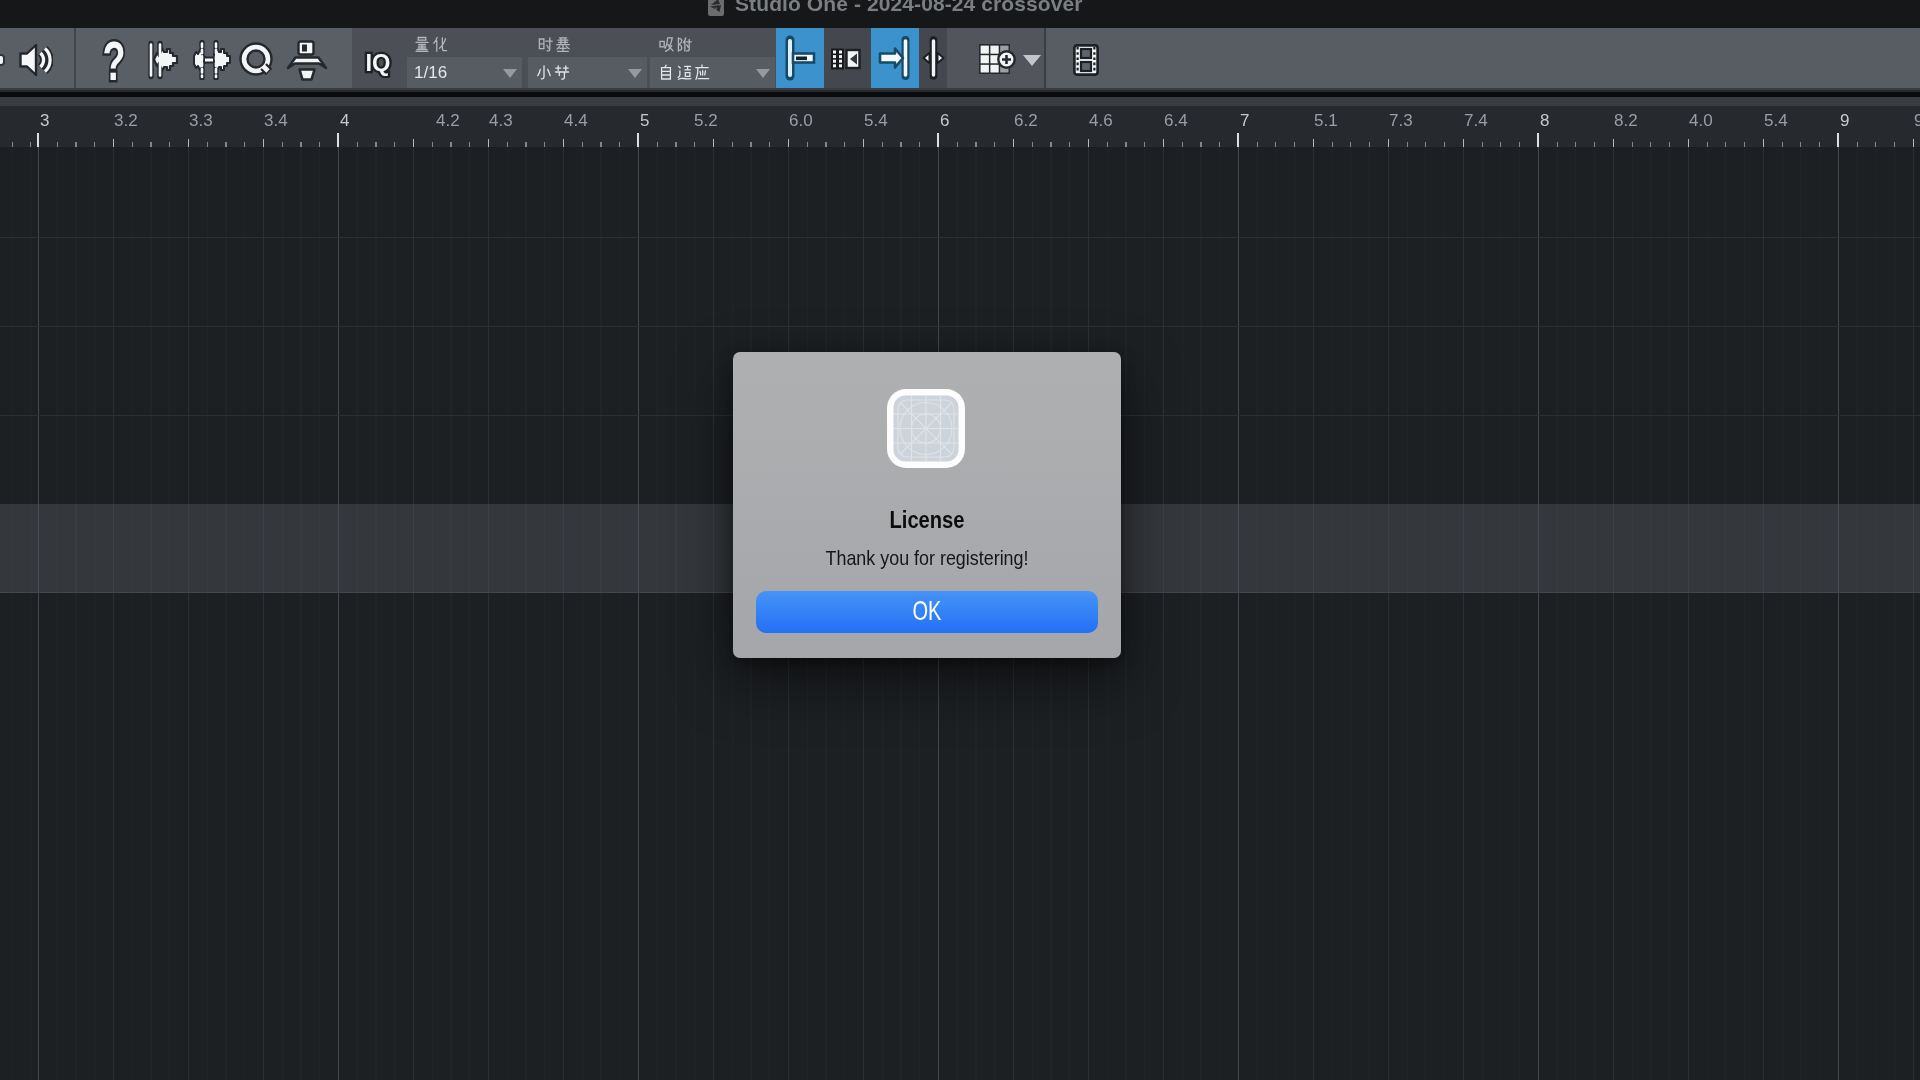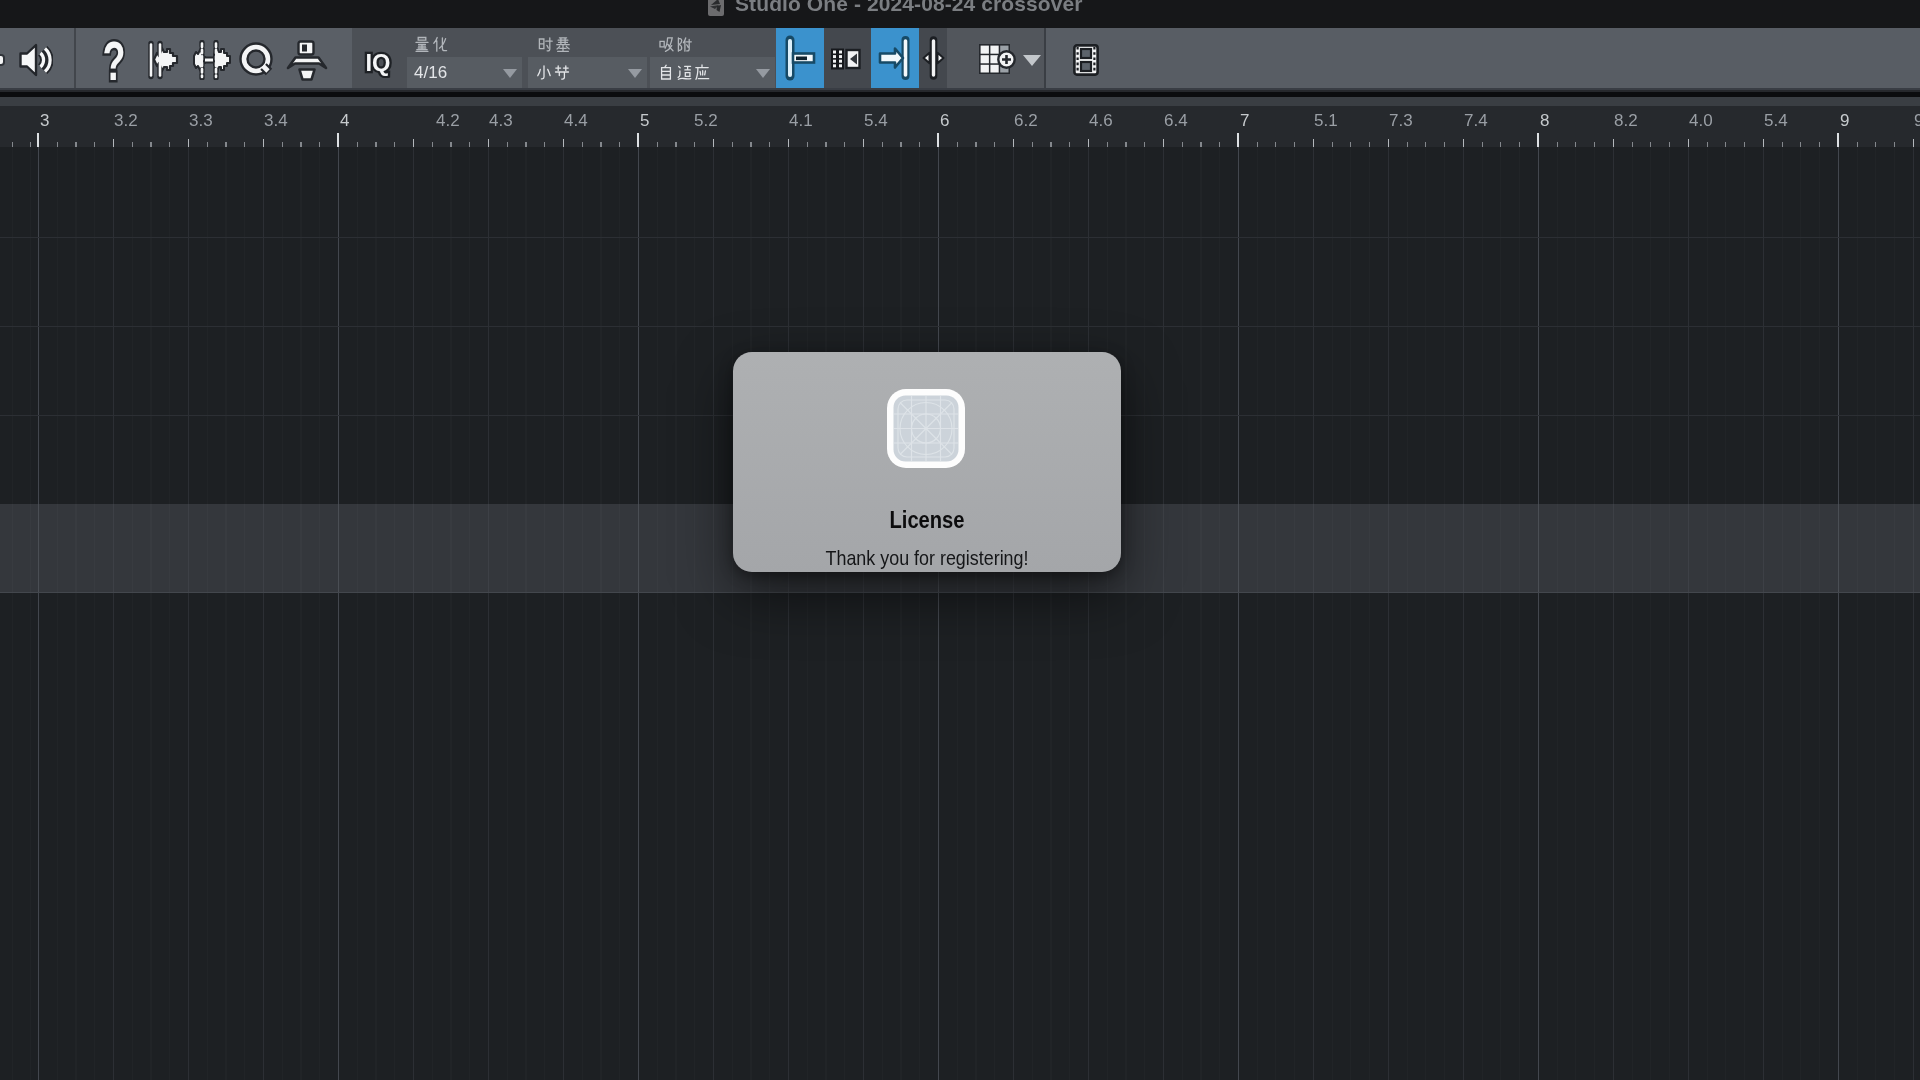--- a/index.html
+++ b/index.html
@@ -51,21 +51,21 @@
   .rowline { position:absolute; left:0; width:1920px; height:1px; background:#2c2f34; }
   #rowhl { left:0; top:504px; width:1920px; height:89px; background:#34373c; }
   .gridhl { position:absolute; left:0; width:1920px;
     background-image:
       repeating-linear-gradient(to right, #4a4e54 0 1px, transparent 1px 300px),
       repeating-linear-gradient(to right, #3d4046 0 1px, transparent 1px 75px),
       repeating-linear-gradient(to right, #383b40 0 1px, transparent 1px 18.75px);
     background-position-x:38px; }
 
   
-  #dialog { left:733px; top:352px; width:388px; height:220px; border-radius:19px;
+  #dialog { left:733px; top:352px; width:388px; height:306px; border-radius:7px;
     background:linear-gradient(#aeb0b2, #a4a6a9);
     box-shadow:0 22px 55px rgba(0,0,0,0.55), 0 4px 14px rgba(0,0,0,0.35);
   }
   #okbtn { left:23px; top:239px; width:342px; height:42px; border-radius:10px;
     background:linear-gradient(#4693f9, #2370f5); overflow:hidden; }
 </style>
 </head>
 <body>
 <div id="stage">
 
@@ -187,21 +187,21 @@
       <text x="22" y="23" text-anchor="middle" font-family="Liberation Sans, sans-serif" font-size="23" font-weight="bold" fill="#f4f5f6" stroke="#1e2125" stroke-width="4.6" paint-order="stroke" textLength="25" lengthAdjust="spacingAndGlyphs">IQ</text>
     </svg>
 
     <svg class="abs" style="left:414px;top:8px" width="35" height="17" viewBox="0 0 35 17">
       <g stroke="#b2b6bb" stroke-width="1.3">
           <use href="#g-liang"></use>
           <use href="#g-hua" x="18"></use>
         </g>
     </svg>
     <div class="ddbox" style="left:407px;width:115px">
-        <span class="val">4/16</span>
+        <span class="val">1/16</span>
         <span class="arr" style="left:96px"></span>
       </div>
 
     <svg class="abs" style="left:537px;top:8px" width="35" height="17" viewBox="0 0 35 17">
       <g stroke="#b2b6bb" stroke-width="1.3">
           <use href="#g-shi"></use>
           <use href="#g-ji" x="18"></use>
         </g>
     </svg>
     <div class="ddbox" style="left:528px;width:119px">
@@ -304,21 +304,21 @@
     <span class="barnum" style="left:40px">3</span>
     <span class="beatnum" style="left:114px">3.2</span>
     <span class="beatnum" style="left:189px">3.3</span>
     <span class="beatnum" style="left:264px">3.4</span>
     <span class="barnum" style="left:340px">4</span>
     <span class="beatnum" style="left:436px">4.2</span>
     <span class="beatnum" style="left:489px">4.3</span>
     <span class="beatnum" style="left:564px">4.4</span>
     <span class="barnum" style="left:640px">5</span>
     <span class="beatnum" style="left:694px">5.2</span>
-    <span class="beatnum" style="left:789px">4.1</span>
+    <span class="beatnum" style="left:789px">6.0</span>
     <span class="beatnum" style="left:864px">5.4</span>
     <span class="barnum" style="left:940px">6</span>
     <span class="beatnum" style="left:1014px">6.2</span>
     <span class="beatnum" style="left:1089px">4.6</span>
     <span class="beatnum" style="left:1164px">6.4</span>
     <span class="barnum" style="left:1240px">7</span>
     <span class="beatnum" style="left:1314px">5.1</span>
     <span class="beatnum" style="left:1389px">7.3</span>
     <span class="beatnum" style="left:1464px">7.4</span>
     <span class="barnum" style="left:1540px">8</span>
@@ -360,15 +360,20 @@
           <line x1="65" y1="13.5" x2="13" y2="65.5"></line>
         </g>
       </svg>
     </div>
     <svg class="abs" style="left:0;top:141px" width="388" height="40" viewBox="0 0 388 40">
       <text x="194" y="35" text-anchor="middle" font-family="Liberation Sans, sans-serif" font-size="23" font-weight="bold" fill="#0c0c0d" textLength="75" lengthAdjust="spacingAndGlyphs">License</text>
     </svg>
     <svg class="abs" style="left:0;top:180px" width="388" height="40" viewBox="0 0 388 40">
       <text x="194" y="33" text-anchor="middle" font-family="Liberation Sans, sans-serif" font-size="21" fill="#151618" textLength="203" lengthAdjust="spacingAndGlyphs">Thank you for registering!</text>
     </svg>
+    <div class="abs" id="okbtn">
+      <svg width="342" height="42" viewBox="0 0 342 42">
+        <text x="171" y="29" text-anchor="middle" font-family="Liberation Sans, sans-serif" font-size="28" fill="#ffffff" textLength="29" lengthAdjust="spacingAndGlyphs">OK</text>
+      </svg>
+    </div>
   </div>
 
 </div>
 
 </body></html>

